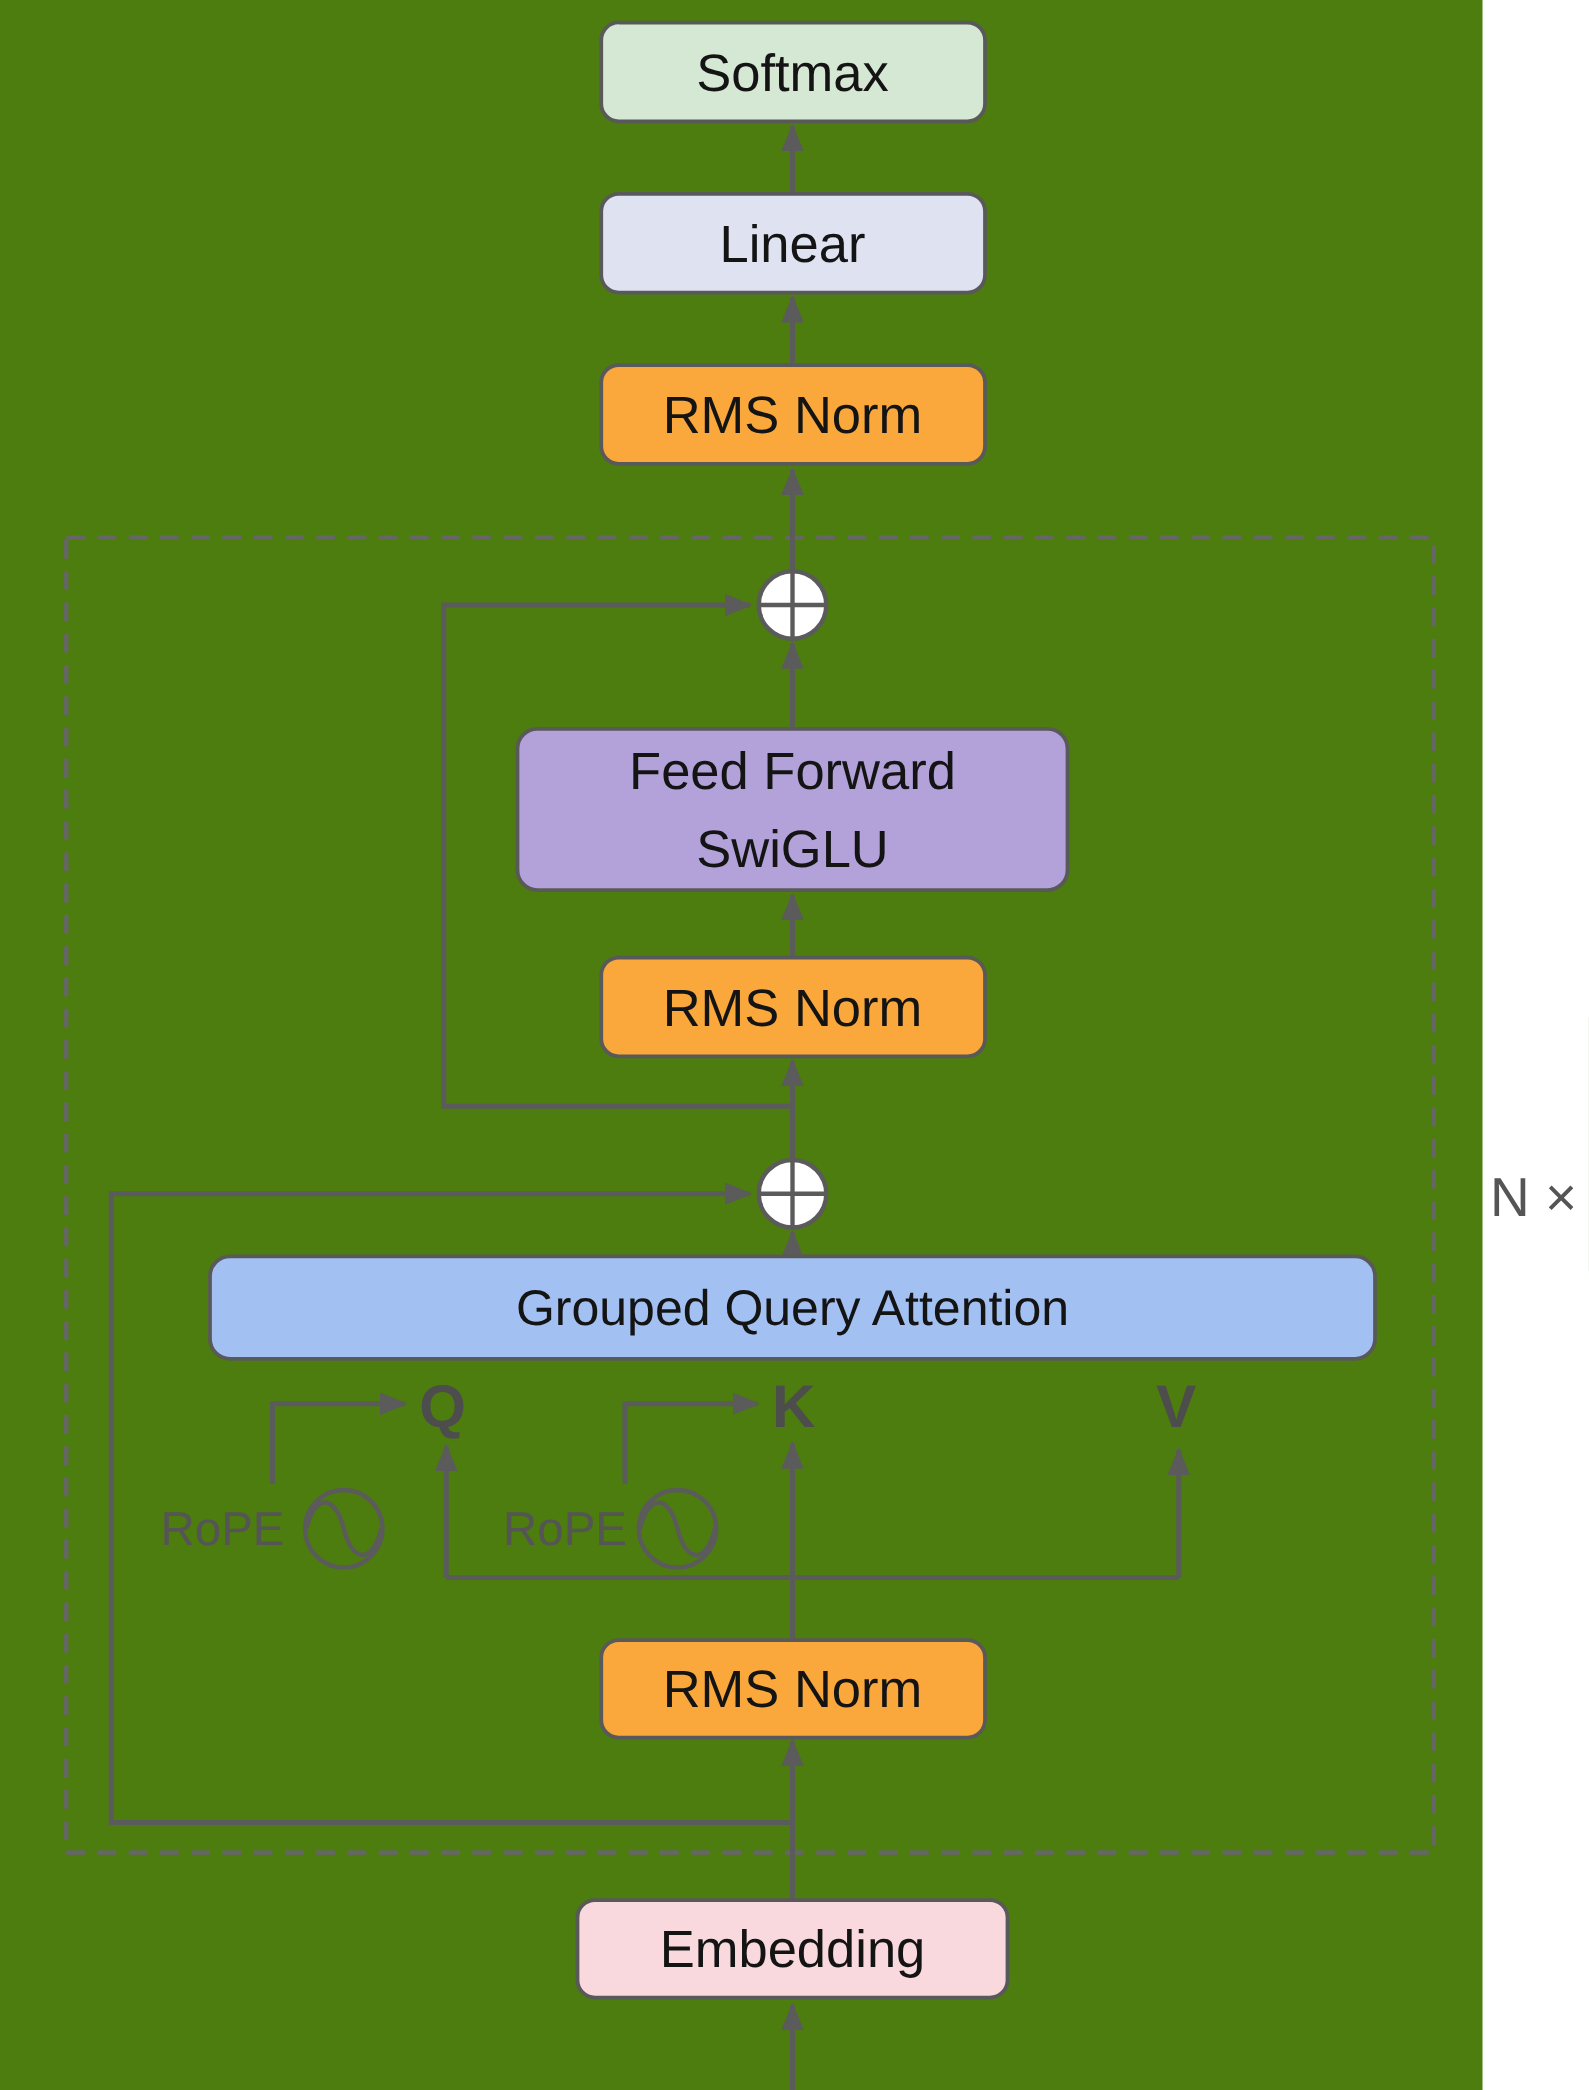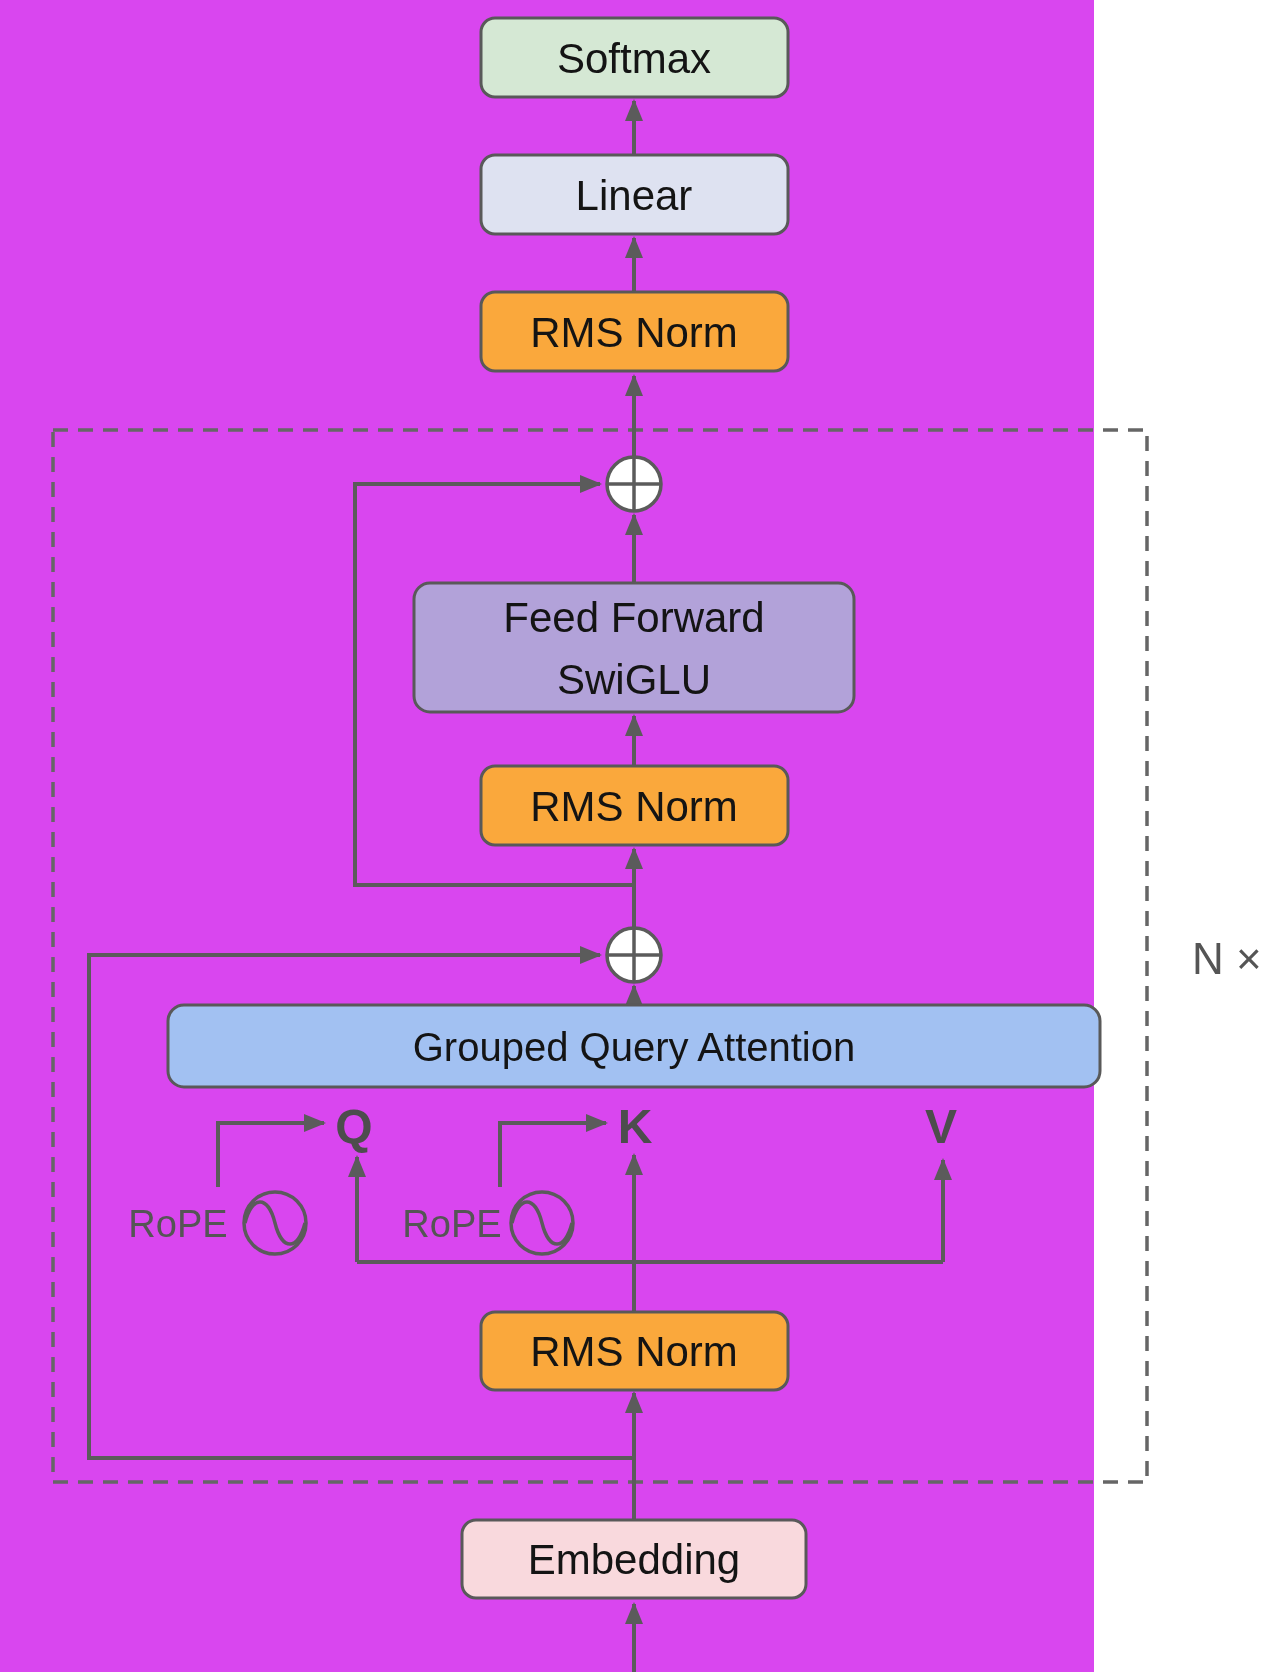--- a/index.html
+++ b/index.html
@@ -1,16 +1,16 @@
 <!DOCTYPE html>
 <html><head>
 <meta charset="utf-8">
 <style>
   html,body{margin:0;padding:0;background:#ffffff;}
-  .stage{width:1094px;height:1672px;position:relative;background:#d946ef;}
+  .stage{width:1186px;height:1672px;position:relative;background:#4d7c0f;}
   svg{display:block;}
   text{font-family:"Liberation Sans", sans-serif;}
   .box-label{font-size:42px;fill:#141414;}
   .gqa-label{font-size:40px;fill:#141414;}
   .qkv-label{font-size:48px;font-weight:bold;fill:#4d4d4d;}
   .rope-label{font-size:38px;fill:#555555;}
   .repeat-label{font-size:44px;fill:#555555;}
   .wire{stroke:#5b5b5b;stroke-width:4;fill:none;}
   .block{stroke:#595959;stroke-width:3;}
 </style>

